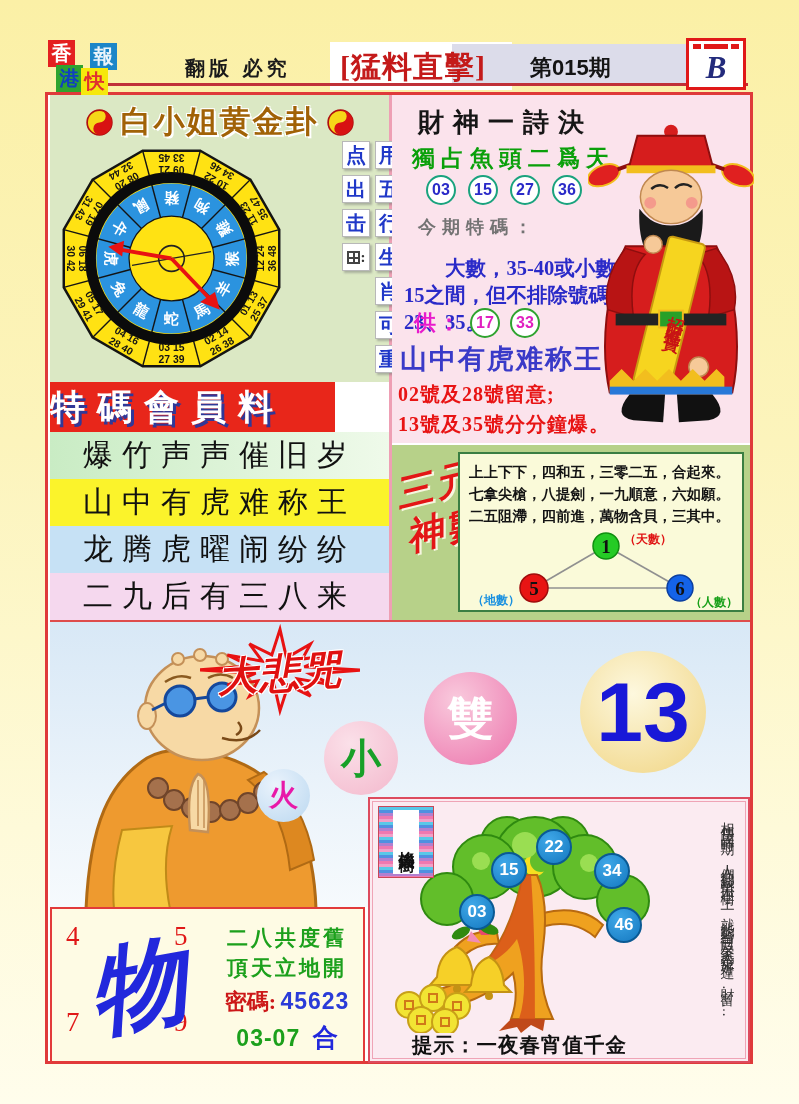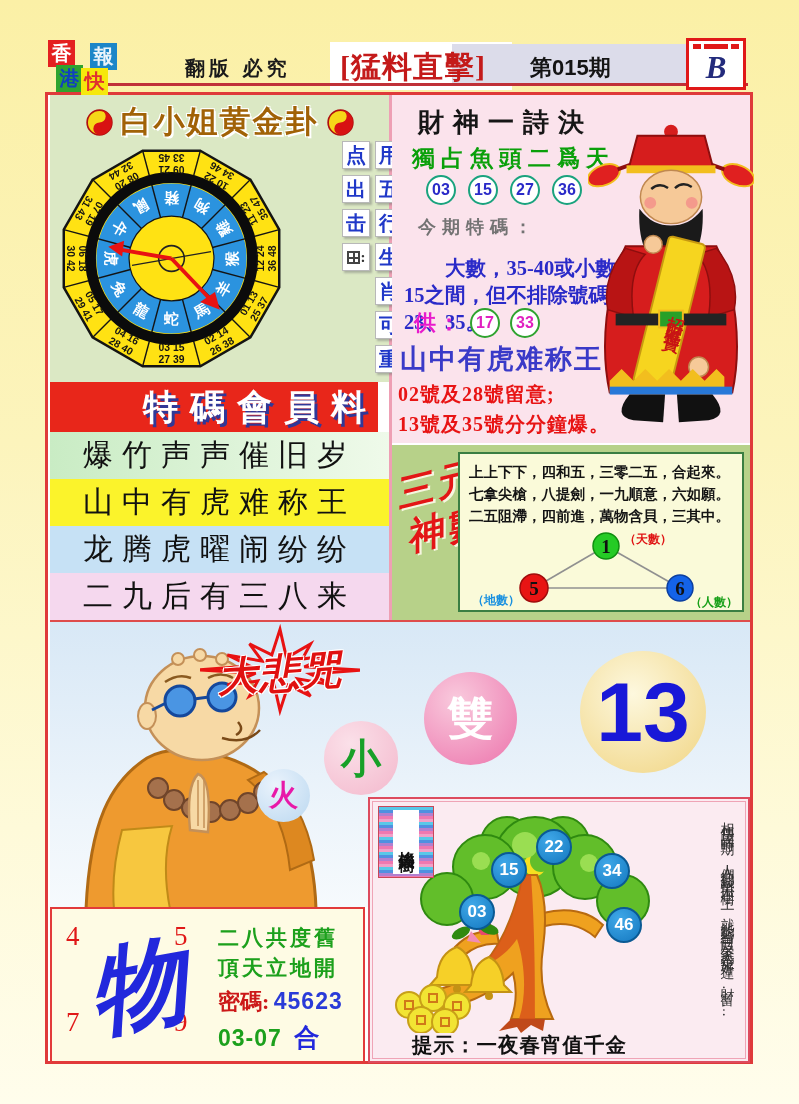--- a/index.html
+++ b/index.html
@@ -42,22 +42,22 @@
   .vcol{display:flex;flex-direction:column}
   .vchar{width:28px;height:28px;margin-bottom:6px;background:#fff;border:1px solid #b8b8b8;
     box-shadow:2px 2px 2px rgba(110,110,110,.45);color:#2038C8;font-weight:bold;font-size:20px;
     line-height:27px;text-align:center;font-family:"Liberation Serif","DejaVu Serif",serif}
   .gridcell{display:flex;align-items:center;justify-content:center}
   .mini-grid{width:13px;height:13px;border:2px solid #444;position:relative;background:#fff;display:inline-block}
   .mini-grid::before{content:'';position:absolute;left:50%;top:0;bottom:0;width:2px;background:#444}
   .mini-grid::after{content:'';position:absolute;top:50%;left:0;right:0;height:2px;background:#444}
   .colon{font-size:15px;font-weight:bold;color:#333;margin-left:1px}
   
-  .member-banner{position:absolute;left:50px;top:382px;width:328px;height:50px;background:#E8261A;
-    display:flex;align-items:center;justify-content:flex-end}
+  .member-banner{position:absolute;left:50px;top:382px;width:285px;height:50px;background:#E8261A;
+    display:flex;align-items:center;justify-content:flex-start}
   .member-banner span{color:#fff;font-weight:bold;font-size:35px;letter-spacing:12px;
     font-family:"Liberation Serif","DejaVu Serif",serif;text-shadow:3px 3px 0 #303898}
   #verses{position:absolute;left:50px;top:432px;width:339px}
   .verse{height:47px;display:flex;align-items:center;justify-content:center;color:#111;
     font-size:30px;letter-spacing:9px;font-family:"Liberation Serif","DejaVu Serif",serif}
   .v0{background:linear-gradient(90deg,#C9ECC4,#EFFAEA)}
   .v1{background:#C6E1F5}
   .v2{background:#FBF32B}
   .v3{background:#F5D8EE}
   
@@ -138,21 +138,21 @@
   .story{position:absolute;right:8px;top:12px;height:250px;width:78px;writing-mode:vertical-rl;
     font-size:14px;line-height:25px;letter-spacing:4px;color:#303030;
     font-family:"Liberation Serif","DejaVu Serif",serif}
   .tip{position:absolute;left:42px;top:232px;font-size:20.5px;font-weight:bold;color:#111;letter-spacing:1px}
   
   .bottom-box{position:absolute;left:50px;top:907px;width:315px;height:156px;background:#FEFBE4;border:2px solid #E23A3A;z-index:6}
   .corner{position:absolute;font-size:27px;color:#E01818;font-family:"Liberation Serif","DejaVu Serif",serif}
   .c0{left:14px;top:12px}.c1{left:122px;top:12px}.c2{left:14px;top:98px}.c3{left:122px;top:98px}
   .bigchar{position:absolute;left:38px;top:14px;font-size:96px;font-weight:bold;font-style:italic;color:#2228DC;
     transform:rotate(-10deg);font-family:"Liberation Serif","DejaVu Serif",serif}
-  .bb-right{position:absolute;left:166px;top:14px;width:158px;}
+  .bb-right{position:absolute;left:156px;top:14px;width:158px;text-align:center}
   .bb-green{font-size:21px;font-weight:bold;color:#1CA01C;line-height:30px;letter-spacing:3px;
     font-family:"Liberation Serif","DejaVu Serif",serif}
   .code-row{margin-top:4px;font-weight:bold}
   .code-label{font-size:22px;color:#CC1818;font-family:"Liberation Serif","DejaVu Serif",serif}
   .code-value{font-size:23px;color:#2A3BD8;letter-spacing:1px}
   .range-row{margin-top:4px;font-weight:bold}
   .range-val{font-size:23px;color:#1CA01C;letter-spacing:1px}
   .range-suffix{font-size:25px;color:#2228DC;margin-left:8px;font-family:"Liberation Serif","DejaVu Serif",serif}
 </style>
 </head>

